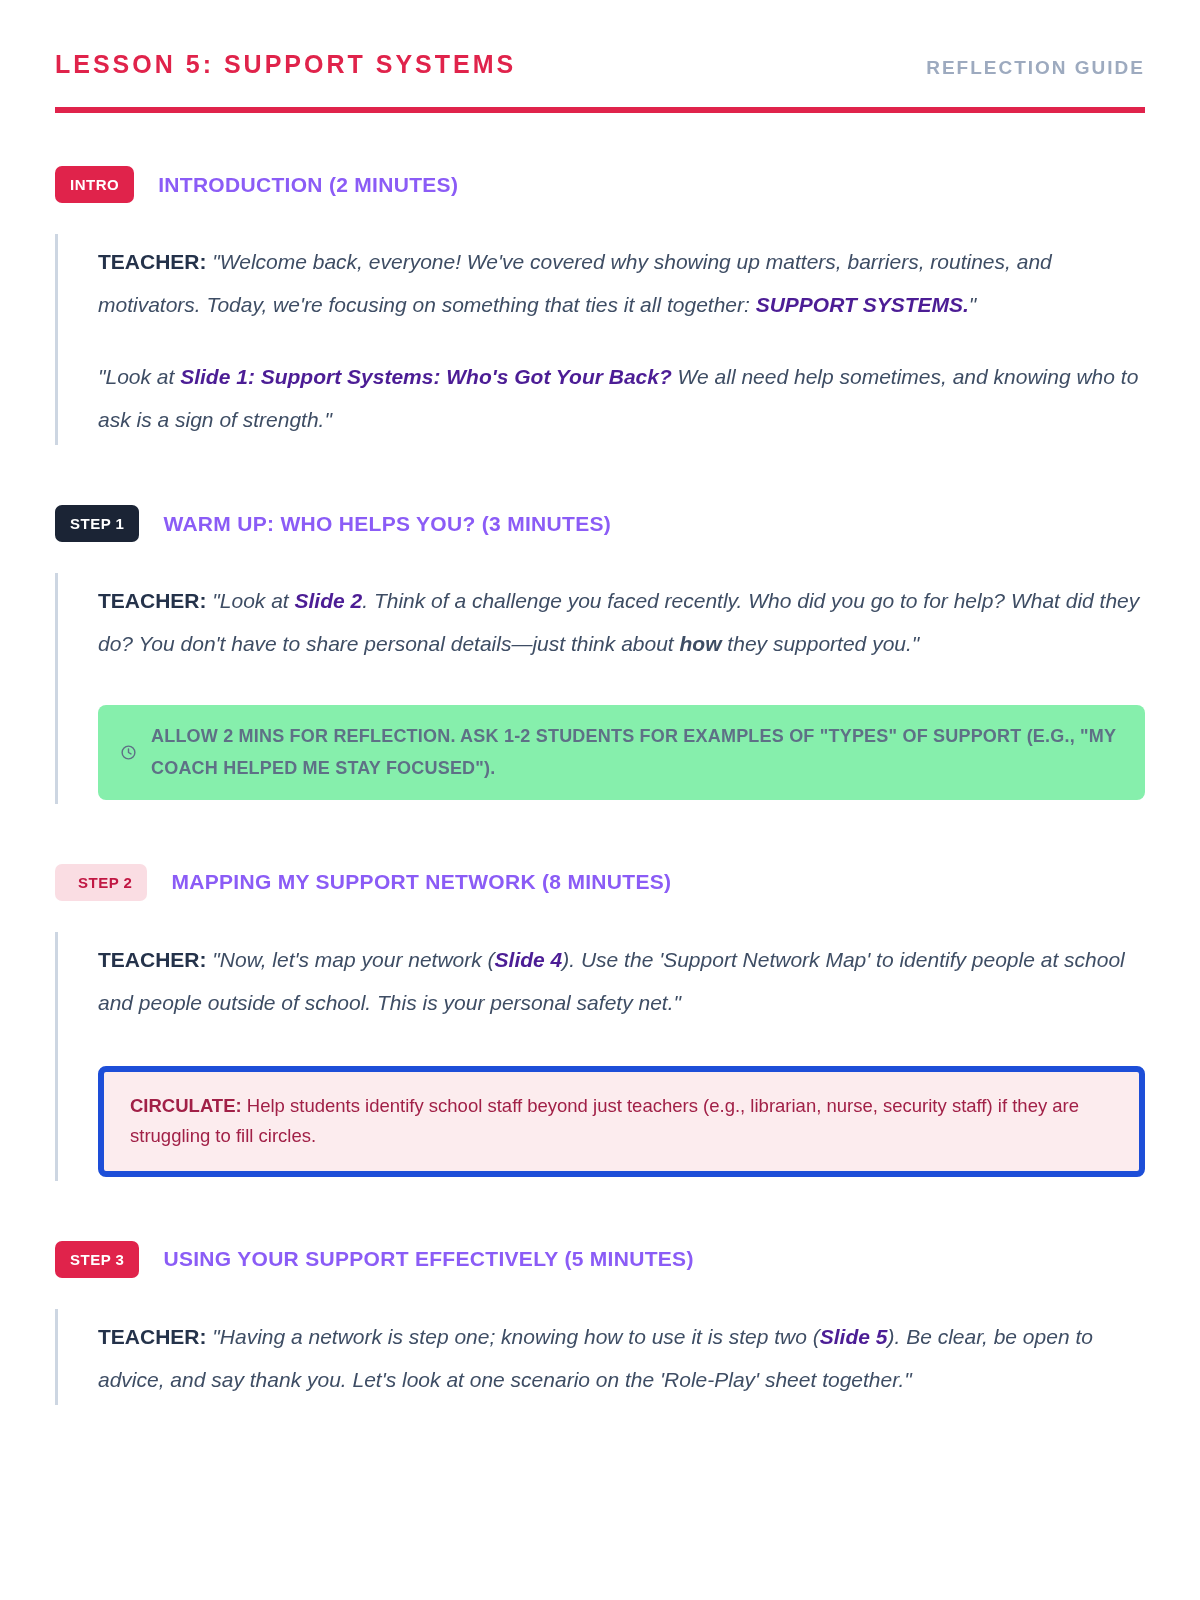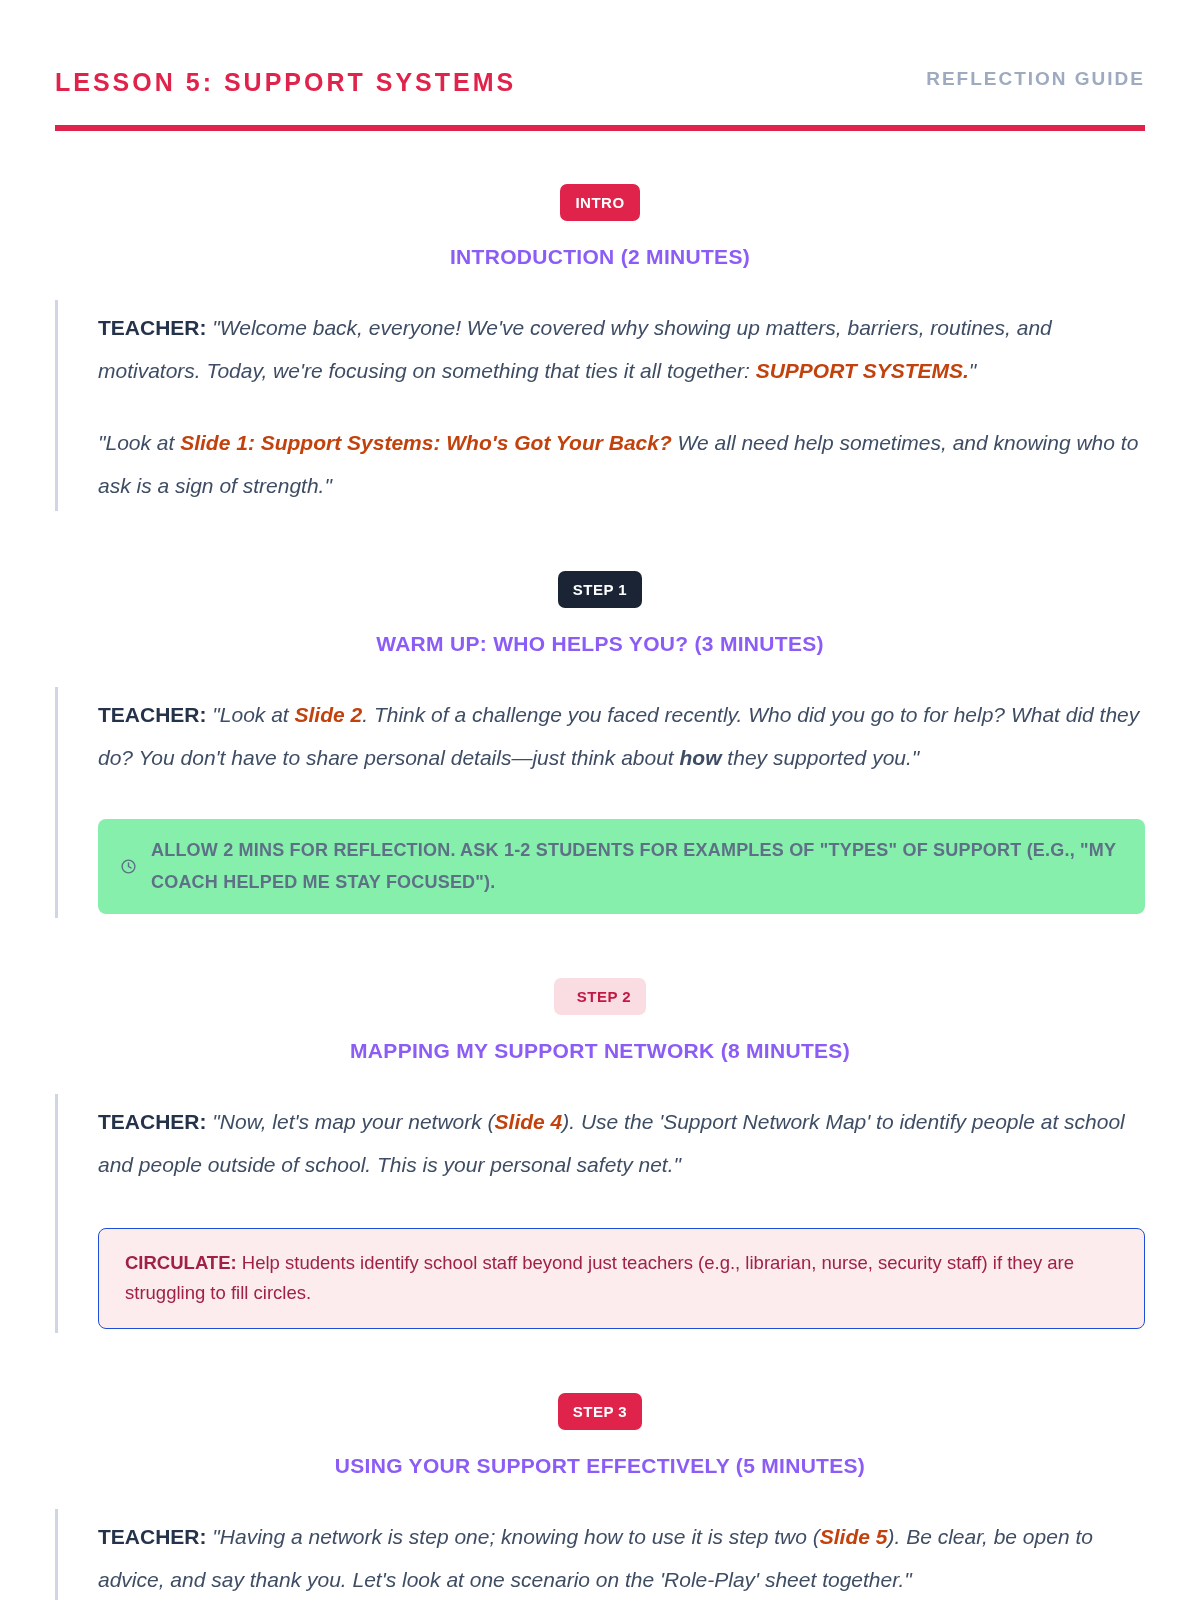--- a/index.html
+++ b/index.html
@@ -11,35 +11,34 @@
     color: #3E4D64;
   }
   .page { padding: 50px 55px 0 55px; }
 
   
   .title {
     font-size: 47px; font-weight: 800; color: #16202F;
     letter-spacing: 1px; margin: 0; line-height: 1.0;
   }
   .sub-row {
-    display: flex; justify-content: space-between; 
-    margin-top: 18px;
+    display: flex; justify-content: space-between; align-items: flex-end;
   }
   .subtitle {
     font-size: 25px; font-weight: 700; color: #E0234B; letter-spacing: 3px;
   }
   .guide-label {
     font-size: 19px; font-weight: 700; color: #9DAABF; letter-spacing: 2px;
   }
   .rule { height: 6px; background: #E0234B; margin-top: 28px; }
 
   
   .section { margin-top: 60px; }
   .section.first { margin-top: 53px; }
-  .section-head { display: flex; align-items: center; gap: 24px; flex-direction: column; }
+  .section-head { display: flex; align-items: center; gap: 24px; }
   .badge {
     display: inline-block; padding: 10px 15px; border-radius: 7px;
     font-size: 15px; font-weight: 700; letter-spacing: 0.5px;
     color: #ffffff; white-space: nowrap;
   }
   .badge.red  { background: #E0234B; }
   .badge.navy { background: #1B2435; }
   .badge.pink { background: #FADDE3; color: #C11844; padding-left: 23px; }
   .section-title {
     margin: 0; font-size: 21px; font-weight: 800; color: #8b5cf6;
@@ -51,39 +50,39 @@
     border-left: 3px solid #CDD6E2;
     padding: 4px 0 4px 40px;
     margin-top: 31px;
   }
   .teacher-p {
     margin: 29px 0 0 0;
     font-size: 21px; line-height: 43px; font-style: italic; color: #3E4D64;
   }
   .teacher-p.firstp { margin-top: 2px; }
   .speaker { font-style: normal; font-weight: 700; color: #24324A; }
-  .hl { color: #c2410c; font-weight: 700; }
+  .hl { color: #4c1d95; font-weight: 700; }
   .b  { font-weight: 700; font-style: italic; }
 
   
   .note-gray {
     margin-top: 40px; background: #86efac; border-radius: 8px;
     padding: 15px 26px 15px 22px;
     display: flex; align-items: center; gap: 14px;
   }
   .note-gray .txt {
     font-size: 18px; font-weight: 700; color: #5E7086; line-height: 1.8;
     letter-spacing: 0.2px;
   }
   .clock { flex: 0 0 auto; width: 17px; height: 17px; }
 
   
   .note-pink {
     margin-top: 42px; background: #FCECEE; border-radius: 8px;
-    border: 1px solid #1d4ed8;
+    border: 6px solid #1d4ed8;
     padding: 19px 26px;
     font-size: 18.5px; color: #A12047; line-height: 1.65;
   }
   .note-pink .lbl { font-weight: 700; }
 </style>
 </head>
 <body>
 
 <div class="page">
 

